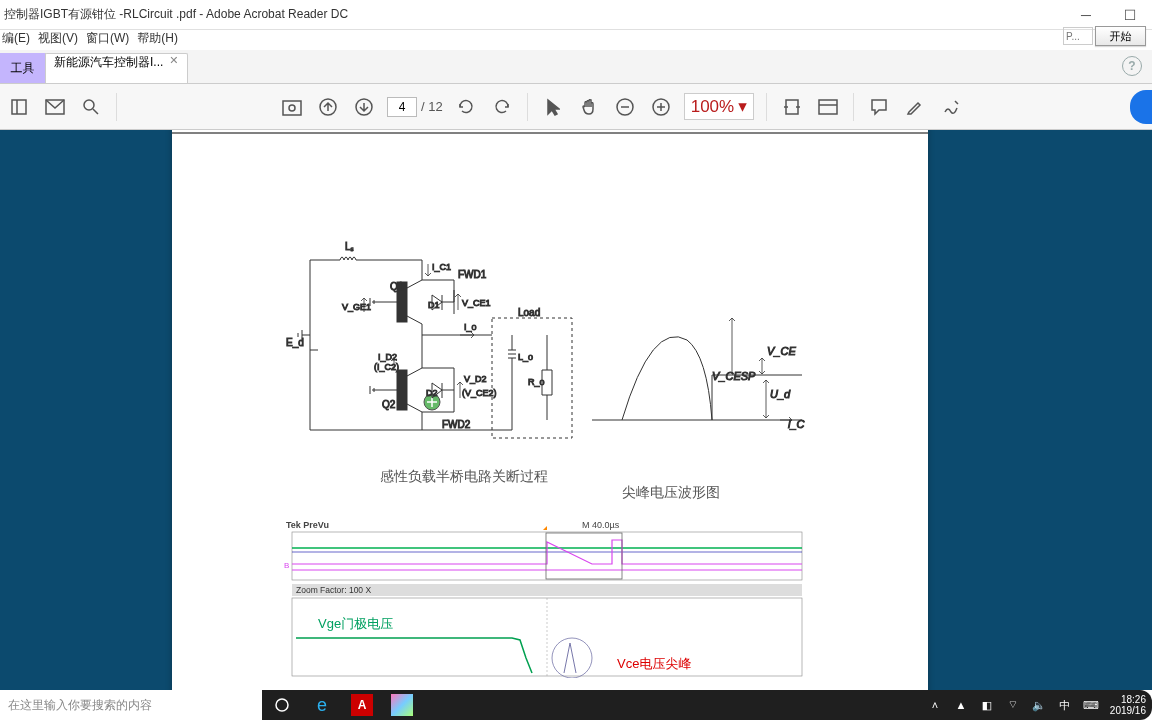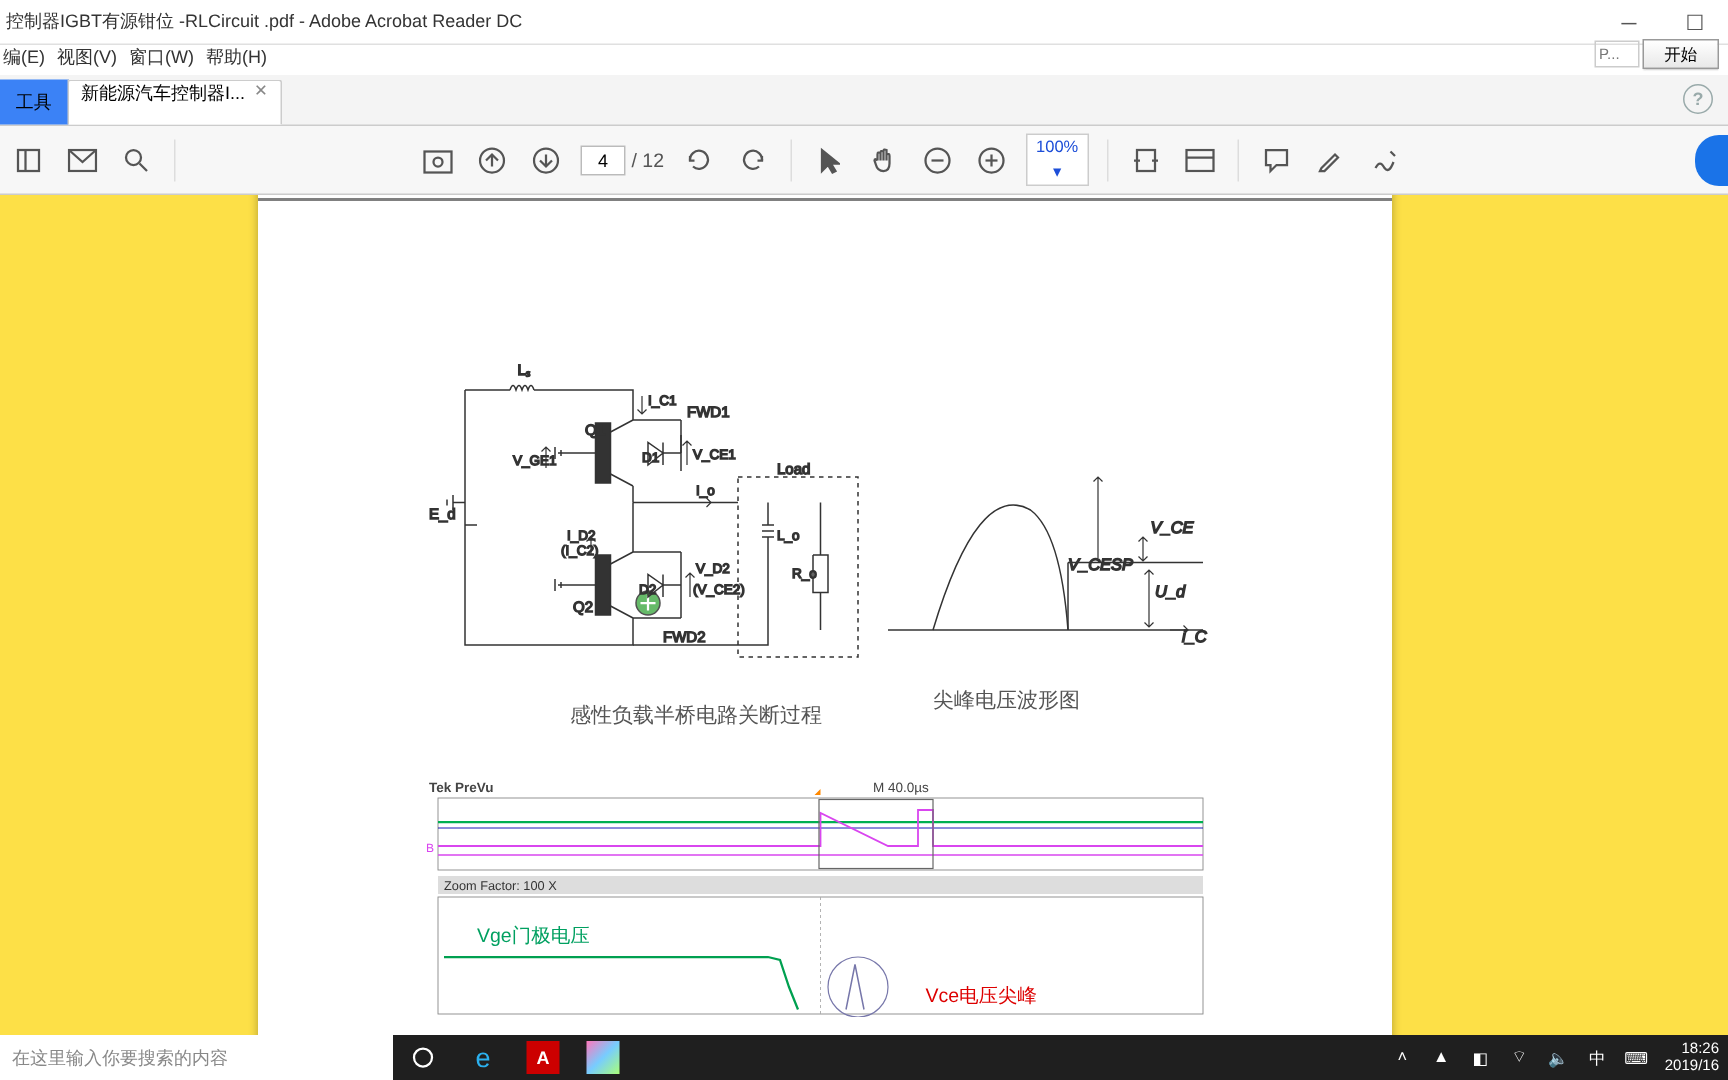--- a/index.html
+++ b/index.html
@@ -13,46 +13,46 @@
 
 .menubar { height: 20px; display: flex; align-items: flex-start; padding-left: 2px; font-size: 12px; color: #333; gap: 8px; }
 
 
 .topaccent { position:absolute; right:0; top:22px; width:140px; height:28px; display:flex; justify-content:flex-end; align-items:center; padding-right:2px; }
 .startbtn { width:51px; height:20px; border:1px solid #999; background:linear-gradient(#fff,#e8e8e8); font-size:11px; display:flex; align-items:center; justify-content:center; margin-right:4px; box-shadow:0 1px 1px rgba(0,0,0,.15);}
 .pbox { width:30px; height:18px; border:1px solid #ccc; font-size:10px; color:#777; padding-left:2px; display:flex; align-items:center; margin-right:2px;}
 
 
 .tabstrip { height: 34px; background: #f4f4f4; display: flex; align-items: flex-end; border-bottom: 1px solid #ccc; position: relative; }
-.tab-fixed { width:46px; height:30px; border-right:1px solid #ccc; background:#3b82f6; display:flex; align-items:center; justify-content:center; font-size:12px;}
+.tab-fixed { width:46px; height:30px; border-right:1px solid #ccc; background:#c4b5fd; display:flex; align-items:center; justify-content:center; font-size:12px;}
 .tab { height:30px; padding: 0 8px; background:#fff; border:1px solid #ccc; border-bottom:none; display:flex; gap:6px; font-size:12px; margin-left:-1px; border-top-left-radius:2px; border-top-right-radius:2px;}
 .tab .close { color:#888; font-size:11px;}
 .help-circle { position:absolute; right:10px; top:6px; width:20px; height:20px; border:1.5px solid #9aa; border-radius:50%; display:flex; align-items:center; justify-content:center; font-size:12px; color:#9aa; font-weight:bold;}
 
 
 .toolbar { height: 46px; background:#f7f7f7; border-bottom:1px solid #ccc; display:flex; align-items:center; padding:0 6px; gap:10px; }
 .tool { width:26px; height:26px; display:flex; align-items:center; justify-content:center; color:#555; }
 .tool svg { stroke:#555; fill:none; stroke-width:1.5; }
 .sep { width:1px; height:28px; background:#ddd; margin: 0 2px;}
 .pagebox { display:flex; align-items:center; gap:4px; font-size:13px; color:#555; }
 .pageinput { width:30px; height:20px; border:1px solid #bbb; text-align:center; font-size:12px;}
-.zoomtxt { font-size:11px; color:#1d4ed8; display:flex; align-items:center; gap:4px; border:1px solid #ccc; padding:2px 6px; background:#fff;flex-direction:column;}
+.zoomtxt { font-size:17px; color:#b91c1c; display:flex; align-items:center; gap:4px; border:1px solid #ccc; padding:2px 6px; background:#fff;}
 .bluebtn { position:absolute; right:0; width:22px; height:34px; background:#1a73e8; border-top-left-radius:16px; border-bottom-left-radius:16px;}
 
 
-.docarea { position:absolute; top:130px; left:0; right:0; bottom:30px; background:#fde047; overflow:hidden; }
+.docarea { position:absolute; top:130px; left:0; right:0; bottom:30px; background:#0c4a6e; overflow:hidden; }
 .page { position:absolute; left:172px; top:-20px; width:756px; height:720px; background:#fff; box-shadow:0 0 6px rgba(0,0,0,.3); }
 .page-break { position:absolute; top:22px; left:0; right:0; height:2px; background:#808080;}
 .diagram { position:absolute; top:130px; left:110px; width:560px; height:260px; }
 .cap1 {position:absolute; top:358px; left:180px; font-size:14px; color:#555; font-family:Liberation Serif, serif;margin-left:28px;}
-.cap2 {position:absolute; top:348px; left:450px; font-size:14px; color:#555; font-family:"SimSun",serif;}
+.cap2 {position:absolute; top:374px; left:450px; font-size:14px; color:#555; font-family:"SimSun",serif;}
 .scope { position:absolute; top:408px; left:110px; width:530px; }
 
 
-.taskbar { position:absolute; bottom:0; left:0; right:0; height:30px; background:#1f1f1f; display:flex; align-items:center; color:#fff; font-size:12px;}
+.taskbar { position:absolute; bottom:0; left:0; right:0; height:30px; background:#1f1f1f; display:flex; align-items:center; color:#fff; font-size:12px;border-radius:12px;}
 .searchbox { width:262px; height:30px; background:#fff; color:#888; display:flex; align-items:center; padding-left:8px; font-size:12px;}
 .tbicon { width:40px; height:30px; display:flex; align-items:center; justify-content:center; color:#fff; }
 .tbicon.app { width:40px; }
 .tray { margin-left:auto; display:flex; align-items:center; height:30px; }
 .tray .tbicon { width:26px; font-size:11px; }
 .clock { padding:0 6px; font-size:10px; text-align:right; line-height:11px;}
 </style>
 </head>
 <body>
 

